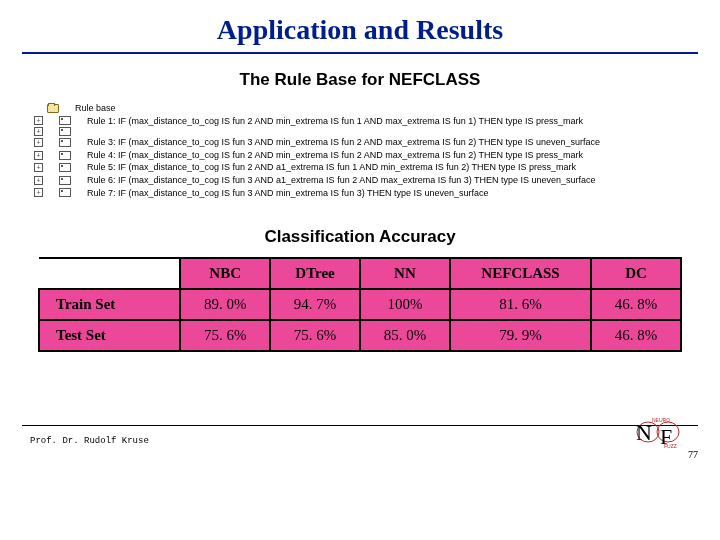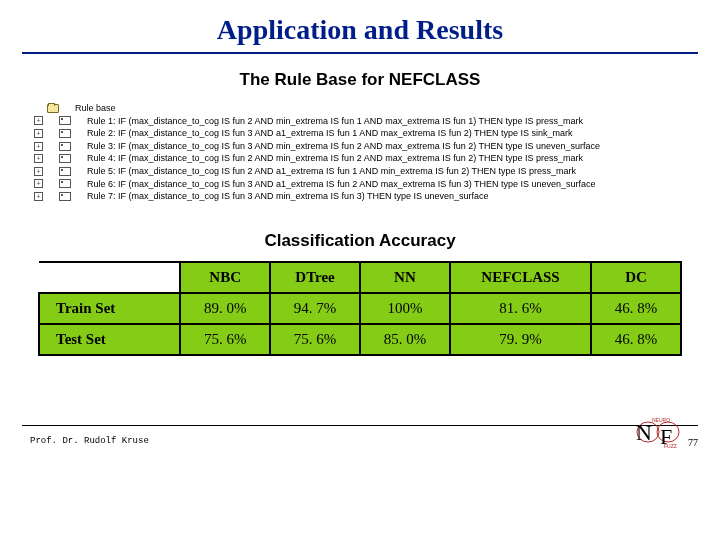--- a/index.html
+++ b/index.html
@@ -112,21 +112,21 @@
   table.acc {
     border-collapse: collapse;
     width: 100%;
     table-layout: fixed;
     font-size: 15px;
   }
   table.acc th, table.acc td {
     border: 2px solid #000;
     padding: 6px 8px;
     text-align: center;
-    background: #84cc16;
+    background: #ec4899;
     font-family: "Times New Roman", Times, serif;
   }
   table.acc th {
     font-weight: bold;
   }
   table.acc td.rowhead {
     text-align: left;
     font-weight: bold;
     padding-left: 16px;
   }
@@ -148,21 +148,21 @@
   .footer-author {
     position: absolute;
     left: 30px;
     bottom: 14px;
     font-size: 9px;
     font-family: Liberation Mono, monospace;
   }
   .footer-page {
     position: absolute;
     right: 22px;
-    bottom: 12px;
+    bottom: 0;
     font-size: 10px;
     font-family: "Times New Roman", Times, serif;
   }
   .footer-logo {
     position: absolute;
     right: 40px;
     bottom: 12px;
     width: 44px;
     height: 34px;
   }
@@ -183,21 +183,20 @@
       <span>Rule base</span>
     </div>
     <div class="rb-rule">
       <span class="exp-toggle">+</span>
       <span class="icon-card"></span>
       <span>Rule 1: IF (max_distance_to_cog IS fun 2 AND min_extrema IS fun 1 AND max_extrema IS fun 1) THEN type IS press_mark</span>
     </div>
     <div class="rb-rule">
       <span class="exp-toggle">+</span>
       <span class="icon-card"></span>
-      <span>Rule 2: IF (max_distance_to_cog IS fun 3 AND a1_extrema IS fun 1 AND max_extrema IS fun 2) THEN type IS sink_mark</span>
     </div>
     <div class="rb-rule">
       <span class="exp-toggle">+</span>
       <span class="icon-card"></span>
       <span>Rule 3: IF (max_distance_to_cog IS fun 3 AND min_extrema IS fun 2 AND max_extrema IS fun 2) THEN type IS uneven_surface</span>
     </div>
     <div class="rb-rule">
       <span class="exp-toggle">+</span>
       <span class="icon-card"></span>
       <span>Rule 4: IF (max_distance_to_cog IS fun 2 AND min_extrema IS fun 2 AND max_extrema IS fun 2) THEN type IS press_mark</span>

